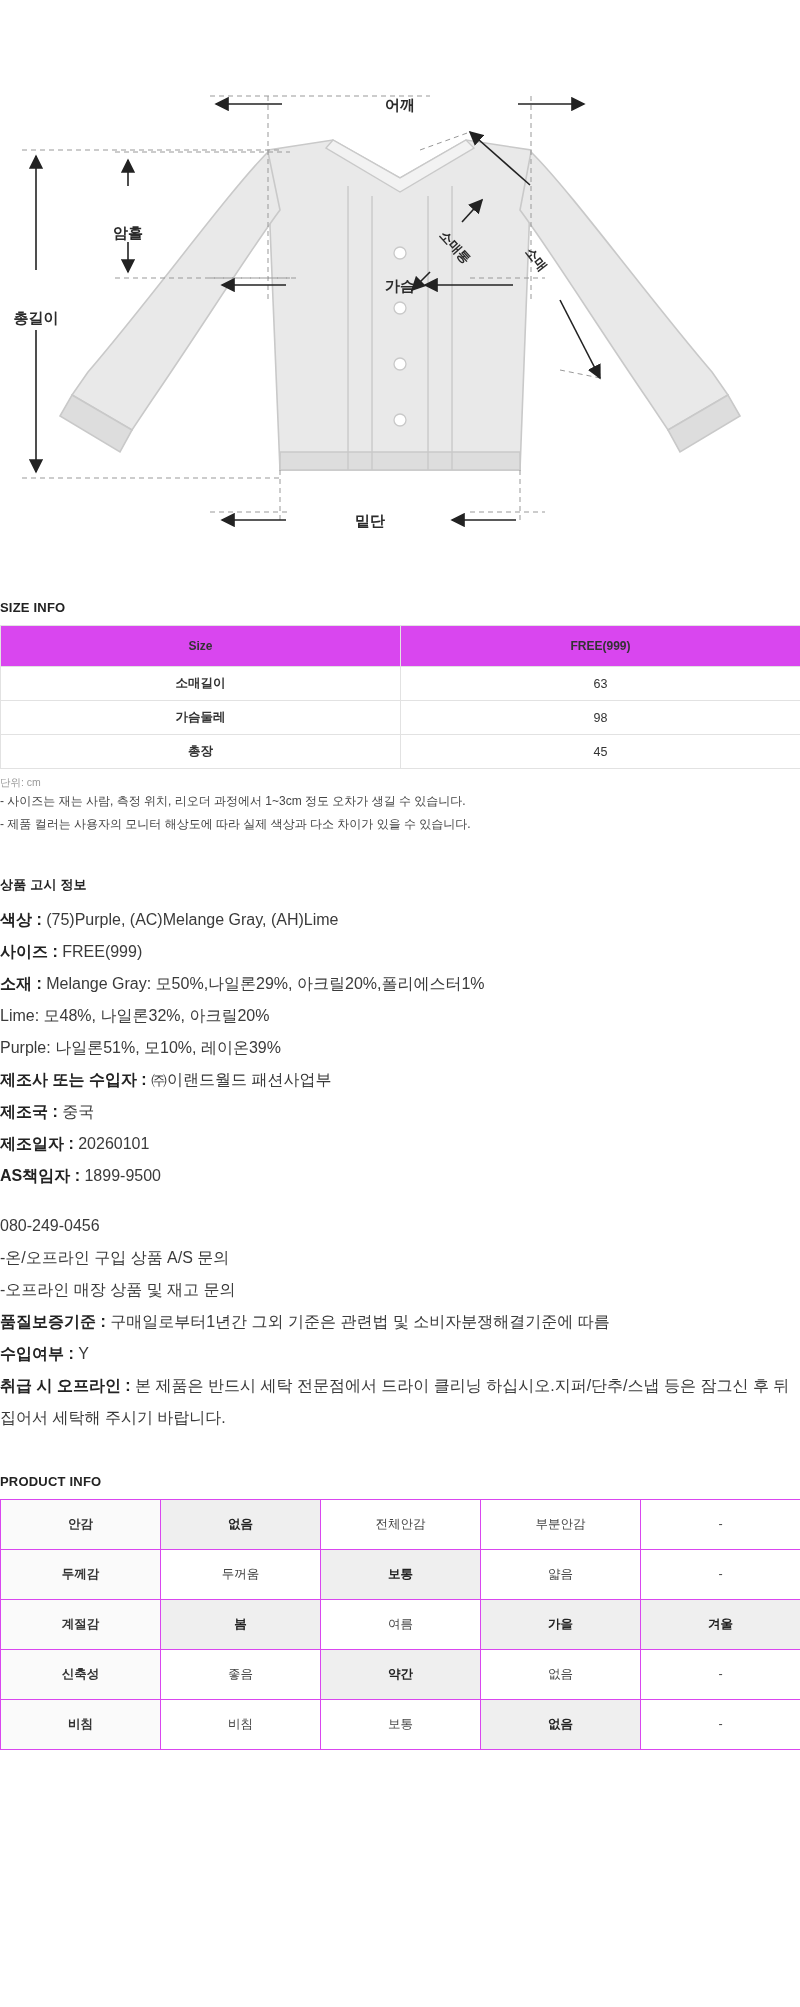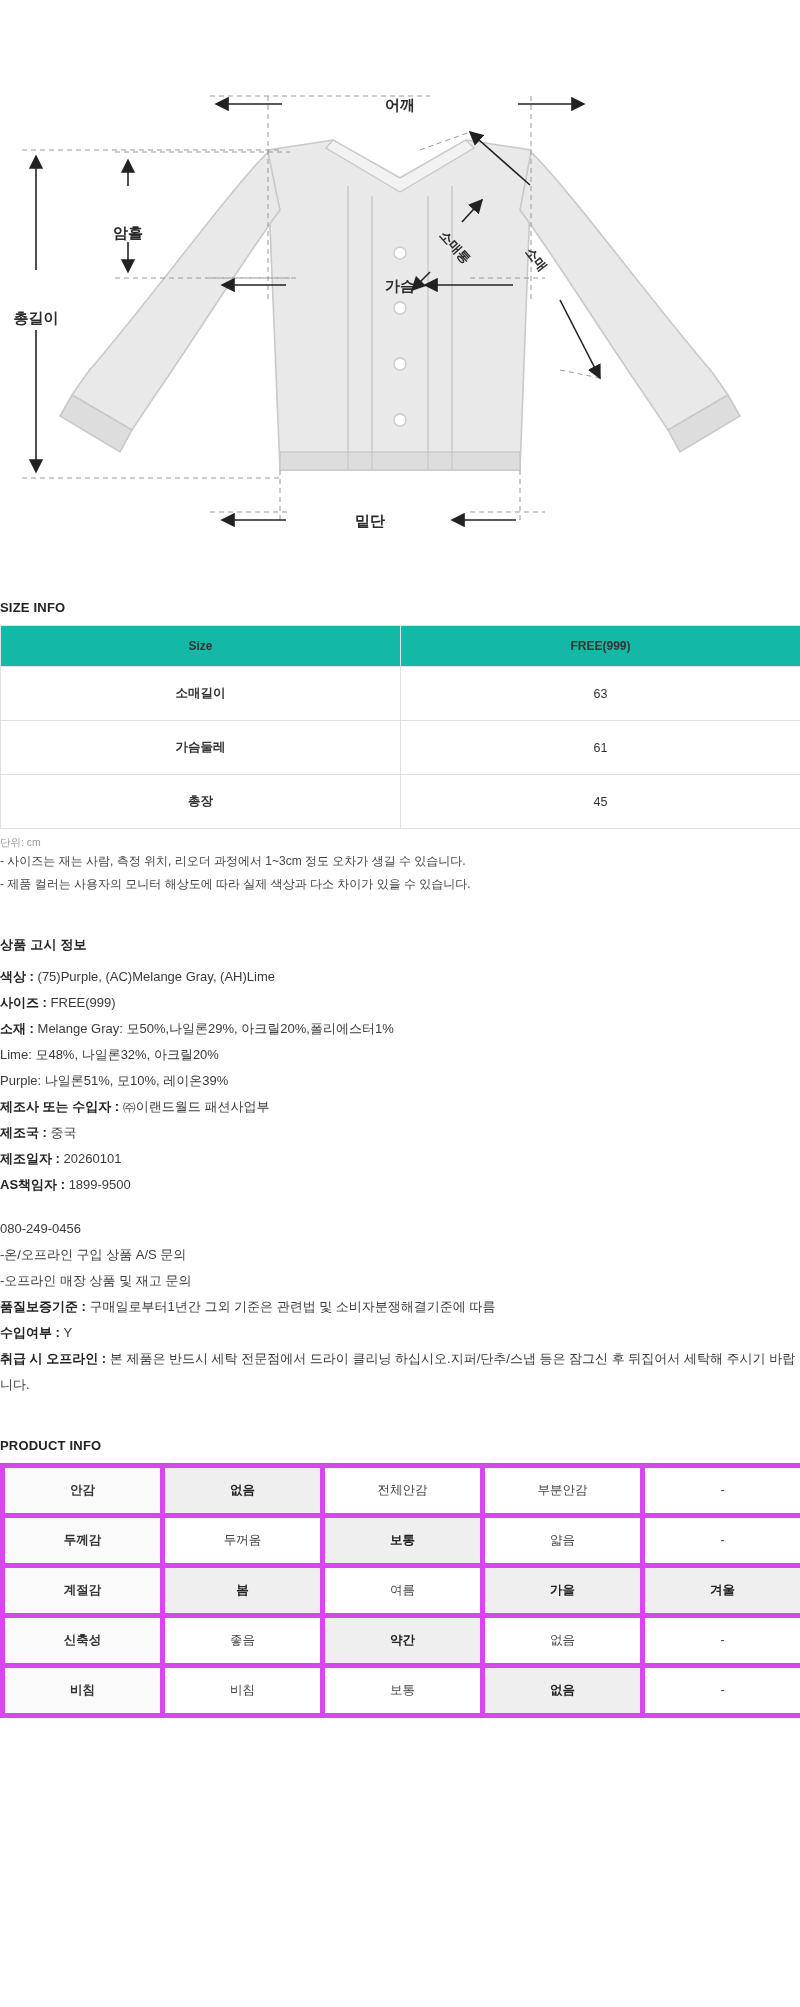--- a/index.html
+++ b/index.html
@@ -37,26 +37,26 @@
   table.size-table {
     width: 800px;
     border-collapse: collapse;
     table-layout: fixed;
     font-size: 12.5px;
   }
   table.size-table th,
   table.size-table td {
     border: 1px solid #e2e2e2;
     text-align: center;
-    padding: 18px 4px;
+    padding: 8px 4px;
     font-weight: normal;
     color: #333;
   }
   table.size-table thead th {
-    background: #14b8a6;
+    background: #d946ef;
     font-weight: bold;
     font-size: 12px;
     padding: 13px 4px;
   }
   table.size-table tbody th {
     font-weight: bold;
     font-size: 12.5px;
   }
   table.size-table col.c1 { width: 400px; }
   table.size-table col.c2 { width: 400px; }
@@ -68,37 +68,37 @@
   }
   .notes {
     font-size: 12px;
     color: #444;
     line-height: 1.9;
   }
   .notes div { white-space: pre; }
 
   
   .notice {
-    font-size: 13px;
+    font-size: 16px;
     line-height: 2.0;
     color: #3a3a3a;
   }
   .notice .line { }
   .notice b { color: #222; font-weight: bold; }
   .notice .blank { height: 18px; }
 
   
   table.product-table {
     width: 800px;
     border-collapse: collapse;
     table-layout: fixed;
     font-size: 12.5px;
   }
   table.product-table td, table.product-table th {
-    border: 5px solid #d946ef;
+    border: 1px solid #d946ef;
     text-align: center;
     padding: 14px 4px;
     font-weight: normal;
     color: #444;
     height: 50px;
   }
   table.product-table th.rowhead {
     font-weight: bold;
     color: #333;
     background: #fafafa;
@@ -240,21 +240,21 @@
           <th>FREE(999)</th>
         </tr>
       </thead>
       <tbody>
         <tr>
           <th>소매길이</th>
           <td>63</td>
         </tr>
         <tr>
           <th>가슴둘레</th>
-          <td>61</td>
+          <td>98</td>
         </tr>
         <tr>
           <th>총장</th>
           <td>45</td>
         </tr>
       </tbody>
     </table>
     <div class="unit-note">단위: cm</div>
     <div class="notes">
       <div>- 사이즈는 재는 사람, 측정 위치, 리오더 과정에서 1~3cm 정도 오차가 생길 수 있습니다.</div>

